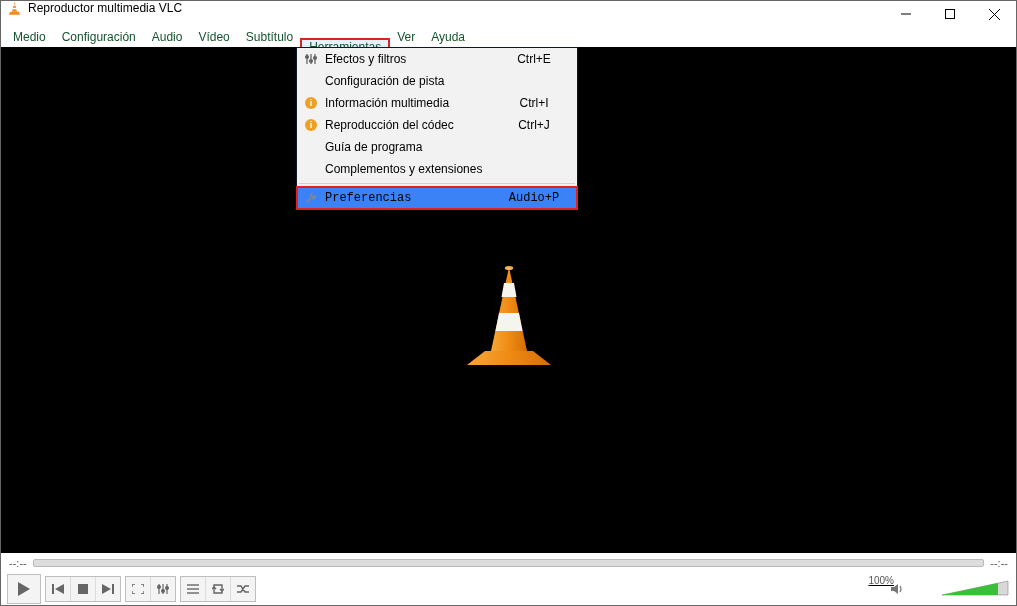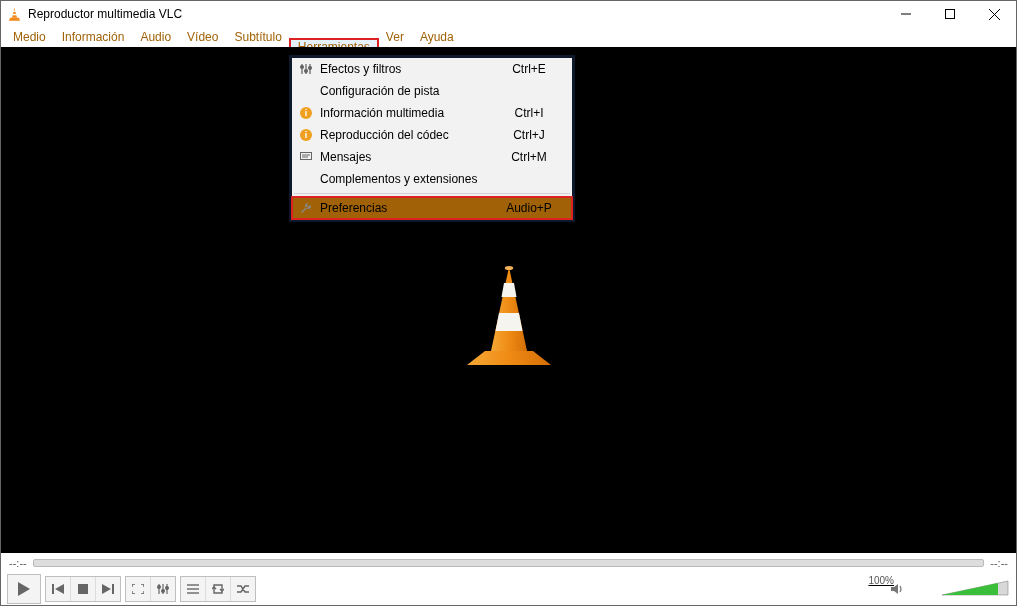--- a/index.html
+++ b/index.html
@@ -1,39 +1,39 @@
 <!DOCTYPE html>
 <html><head>
 <meta charset="utf-8">
 <style>
   html,body{margin:0;padding:0;width:1017px;height:606px;font-family:"Segoe UI",Tahoma,sans-serif;font-size:12px;color:#000;background:#fff;overflow:hidden;}
   .window{display:flex;flex-direction:column;width:1017px;height:606px;box-sizing:border-box;border:1px solid #666;}
   
-  .titlebar{display:flex;align-items:center;height:26px;background:#fff;padding:0 0 0 6px;}
+  .titlebar{display:flex;align-items:flex-start;height:26px;background:#fff;padding:0 0 0 6px;}
   .titlebar .vlc-logo{width:15px;height:15px;margin-right:6px;}
   .titlebar .title-text{flex:none;font-size:12px;color:#000;}
   .titlebar .spacer{flex:1;}
   .winbtns{display:flex;height:26px;}
   .winbtn{width:44px;height:26px;display:flex;align-items:center;justify-content:center;color:#000;}
   .winbtn svg{display:block;}
   
   .menubar{display:flex;align-items:center;height:20px;background:#fff;padding:0 4px;}
-  .menuitem{padding:1px 8px 2px 8px;font-size:12px;color:#a16207;}
+  .menuitem{padding:1px 8px 2px 8px;font-size:12px;color:#14532d;}
   .menuitem.highlighted{outline:2px solid #d22;outline-offset:-1px;background:#e5f1fb;margin-top:20px;}
   
   .videoarea{flex:1;background:#000;position:relative;}
   .cone-svg{position:absolute;left:50%;bottom:180px;transform:translateX(-50%);}
   
-  .dropdown{position:absolute;left:289px;top:47px;width:280px;background:#f2f2f2;border:3px solid #0f172a;box-shadow:2px 3px 4px rgba(0,0,0,0.25);font-size:12px;margin-top:8px;}
+  .dropdown{position:absolute;left:296px;top:47px;width:280px;background:#f2f2f2;border:1px solid #0f172a;box-shadow:2px 3px 4px rgba(0,0,0,0.25);font-size:12px;}
   .dropdown .dd-row{display:flex;align-items:center;height:22px;}
   .dropdown .dd-icon{width:28px;display:flex;align-items:center;justify-content:center;color:#666;}
   .dropdown .dd-label{flex:1;padding-right:8px;}
   .dropdown .dd-shortcut{width:86px;text-align:center;color:#000;}
   .dropdown .dd-sep{height:1px;background:#d0d0d0;margin:3px 2px;}
-  .dropdown .dd-row.highlighted{background:#a16207;outline:2px solid #d22;outline-offset:-1px;}
+  .dropdown .dd-row.highlighted{background:#3b82f6;outline:2px solid #d22;outline-offset:-1px;font-family:Liberation Mono, monospace;}
   .info-icon{width:12px;height:12px;border-radius:50%;background:#f0a020;color:#fff;font-weight:bold;font-size:9px;display:flex;align-items:center;justify-content:center;}
   
   .seekrow{display:flex;align-items:center;height:20px;padding:0 8px;gap:6px;}
   .time-label{font-size:11px;color:#555;}
   .seek-track{flex:1;height:6px;background:#ddd;border:1px solid #bbb;border-radius:2px;}
   .ctrlrow{display:flex;align-items:center;height:32px;padding:0 6px;gap:4px;text-decoration:underline;}
   .ctrl-btn{height:24px;border:1px solid #bfbfbf;background:#f4f4f4;display:flex;align-items:center;justify-content:center;color:#555;}
   .ctrl-btn.play{width:32px;height:28px;}
   .ctrl-group{display:flex;border:1px solid #bfbfbf;height:24px;background:#f4f4f4;}
   .ctrl-group .gbtn{width:24px;display:flex;align-items:center;justify-content:center;color:#555;border-right:1px solid #ddd;}
@@ -71,21 +71,21 @@
           <svg width="11" height="11">
             <line x1="0" y1="0" x2="11" y2="11" stroke="#000" stroke-width="1"></line>
             <line x1="11" y1="0" x2="0" y2="11" stroke="#000" stroke-width="1"></line>
           </svg>
         </div>
     </div>
   </div>
 
   <div class="menubar" id="menubar">
       <div class="menuitem">Medio</div>
-      <div class="menuitem">Información</div>
+      <div class="menuitem">Configuración</div>
       <div class="menuitem">Audio</div>
       <div class="menuitem">Vídeo</div>
       <div class="menuitem">Subtítulo</div>
       <div class="menuitem highlighted">Herramientas</div>
       <div class="menuitem">Ver</div>
       <div class="menuitem">Ayuda</div>
     </div>
 
   <div class="videoarea">
     <svg class="cone-svg" width="96" height="110" viewBox="0 0 96 110">
@@ -214,29 +214,23 @@
       <div class="dd-shortcut">Ctrl+I</div>
     </div>
     <div class="dd-row">
       <div class="dd-icon">
         <div class="info-icon">i</div>
       </div>
       <div class="dd-label">Reproducción del códec</div>
       <div class="dd-shortcut">Ctrl+J</div>
     </div>
     <div class="dd-row">
-      <div class="dd-icon">
-        <svg width="12" height="10">
-          <rect x="0.5" y="0.5" width="11" height="7" fill="none" stroke="#666"></rect>
-          <line x1="2" y1="3" x2="10" y2="3" stroke="#666"></line>
-          <line x1="2" y1="5" x2="8" y2="5" stroke="#666"></line>
-        </svg>
-      </div>
-      <div class="dd-label">Mensajes</div>
-      <div class="dd-shortcut">Ctrl+M</div>
+      <div class="dd-icon"></div>
+      <div class="dd-label">Guía de programa</div>
+      <div class="dd-shortcut"></div>
     </div>
     <div class="dd-row">
       <div class="dd-icon"></div>
       <div class="dd-label">Complementos y extensiones</div>
       <div class="dd-shortcut"></div>
     </div>
     <div class="dd-sep"></div>
     <div class="dd-row highlighted">
       <div class="dd-icon">
         <svg width="12" height="12">

